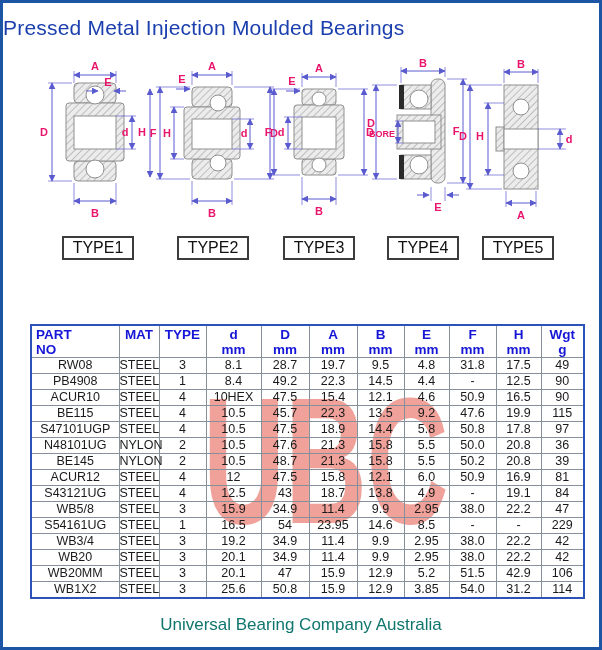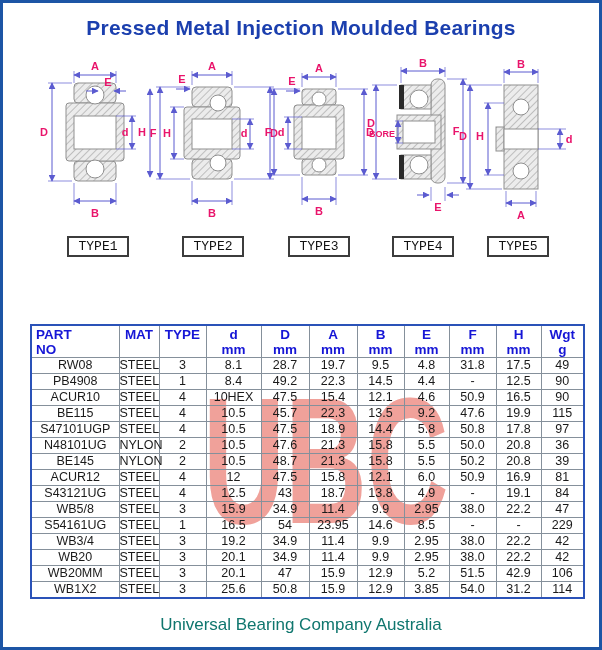--- a/index.html
+++ b/index.html
@@ -1,25 +1,25 @@
 <!DOCTYPE html>
 <html><head>
 <meta charset="utf-8">
 <style>
   html,body{margin:0;padding:0;background:#fff;}
   .page{position:relative;width:602px;height:650px;box-sizing:border-box;
         border:3px solid #1d55a5;background:#ffffff;overflow:hidden;
         font-family:"Liberation Sans",sans-serif;}
-  .title{position:absolute;top:13px;left:0;width:100%;text-align:center;
-         font-size:21px;font-weight:bold;color:#1b3fae;letter-spacing:.2px;}
+  .title{position:absolute;top:13px;left:0;width:100%;text-align:left;
+         font-size:21px;font-weight:normal;color:#1b3fae;letter-spacing:.2px;}
   
   .diagrams{position:absolute;top:56px;left:0;width:602px;height:205px;}
   .diag{position:absolute;top:0;display:flex;flex-direction:column;align-items:center;}
   .typebox{margin-top:2px;border:2px solid #3c3c3c;background:#fff;
-           padding:1px 9px;font-size:13px;color:#111;font-family:Liberation Mono, monospace;}
+           padding:1px 9px;font-size:16px;color:#111;}
   text.dim{fill:#e9146b;font-weight:bold;font-size:11px;text-anchor:middle;
            font-family:"Liberation Sans",sans-serif;}
   text.dim.sm{font-size:9px;text-anchor:start;}
   .dl{stroke:#5b5bd0;stroke-width:1;fill:none;}
   .el{stroke:#5b5bd0;stroke-width:0.7;fill:none;}
   .ring{fill:url(#hatch);stroke:#8f8f8f;stroke-width:1;}
   .ball{fill:#fff;stroke:#8f8f8f;stroke-width:1;}
   .bore{fill:#fff;stroke:#8f8f8f;stroke-width:1;}
   .dark{fill:#2a2a2a;}
   

